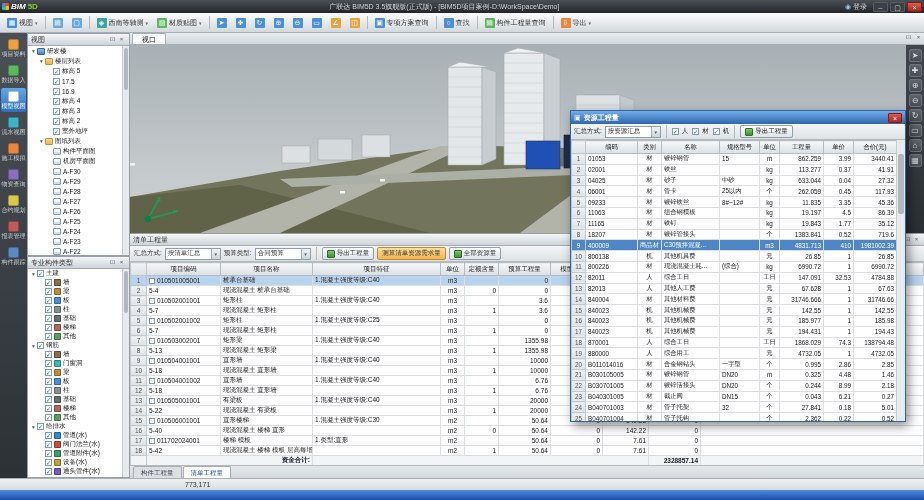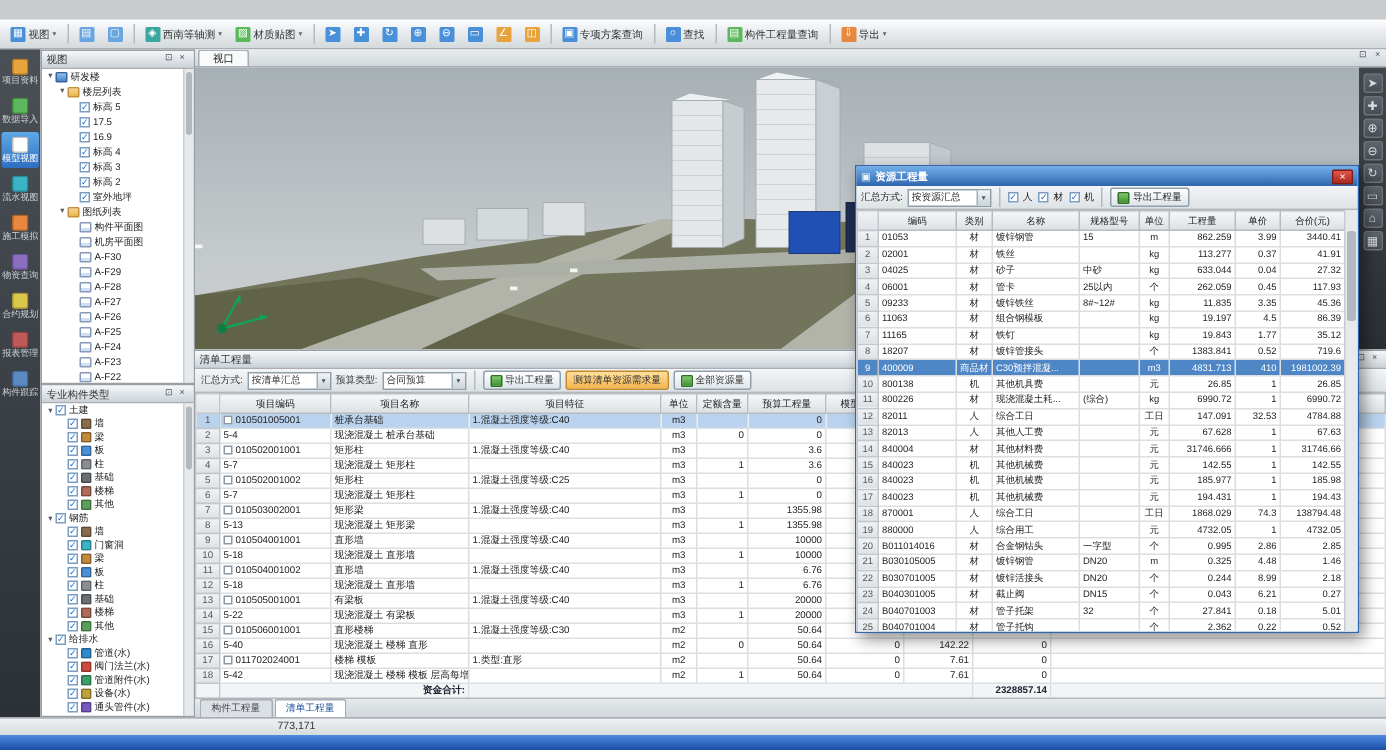--- a/index.html
+++ b/index.html
@@ -110,20 +110,37 @@
   .rw-body td{height:10.8px;}
   tr.sel2 td{background:#4f86c6;color:#fff;}
   .rw-scroll{position:absolute;top:0;right:0;bottom:0;width:9px;background:#e7eaed;border-left:1px solid #c7ccd0;}
   .rw-scroll .thumb{position:absolute;top:14px;left:1px;width:6px;height:60px;background:#b2b8be;border-radius:2px;}
 </style>
 </head>
 <body>
 
 <div id="app">
 
+  <div class="titlebar">
+    <span class="logo">
+      <span class="logo-sq"></span>
+      <span class="logo-b">BIM</span>
+      <span class="logo-5d">5D</span>
+    </span>
+    <span class="tb-title">广联达 BIM5D 3.5旗舰版(正式版) - [BIM5D项目案例-D:\WorkSpace\Demo]</span>
+    <span class="tb-right">
+      <span class="login">
+        <span class="login-ic">◉</span>
+        <span>登录</span>
+      </span>
+      <span class="winbtn">–</span>
+      <span class="winbtn">▢</span>
+      <span class="winbtn close">×</span>
+    </span>
+  </div>
 
   <div class="toolbar">
       <span class="tbtn">
         <span class="tico" style="background: rgb(74, 144, 217);">▦</span>
         <span class="tlab">视图</span>
         <span class="tdrop">▾</span>
       </span>
       <span class="tsep"></span>
       <span class="tbtn">
         <span class="tico" style="background: rgb(106, 167, 224);">▤</span>

